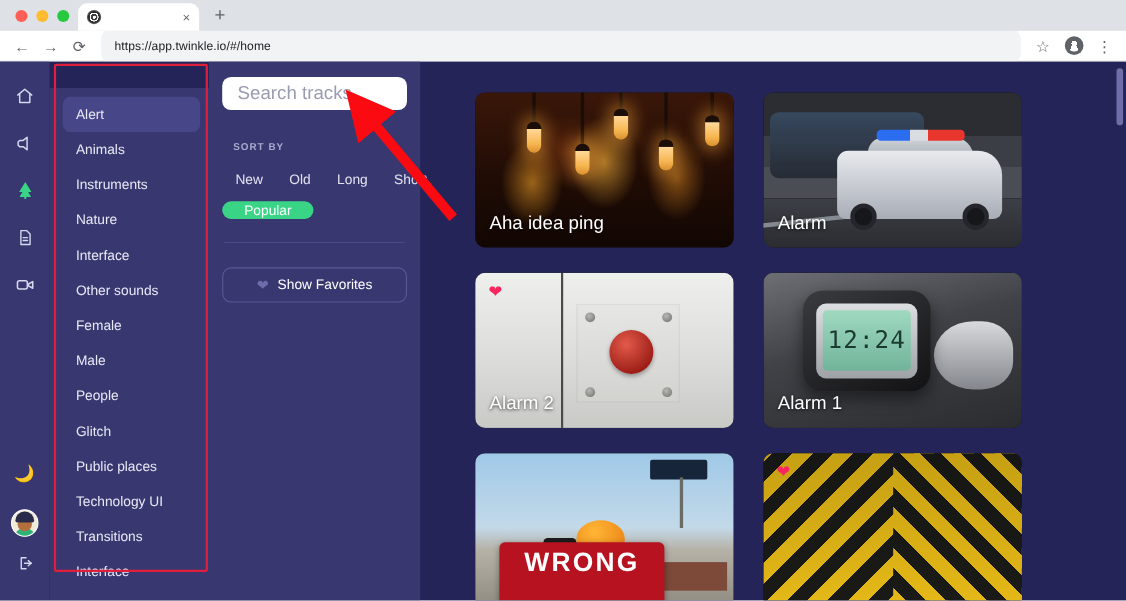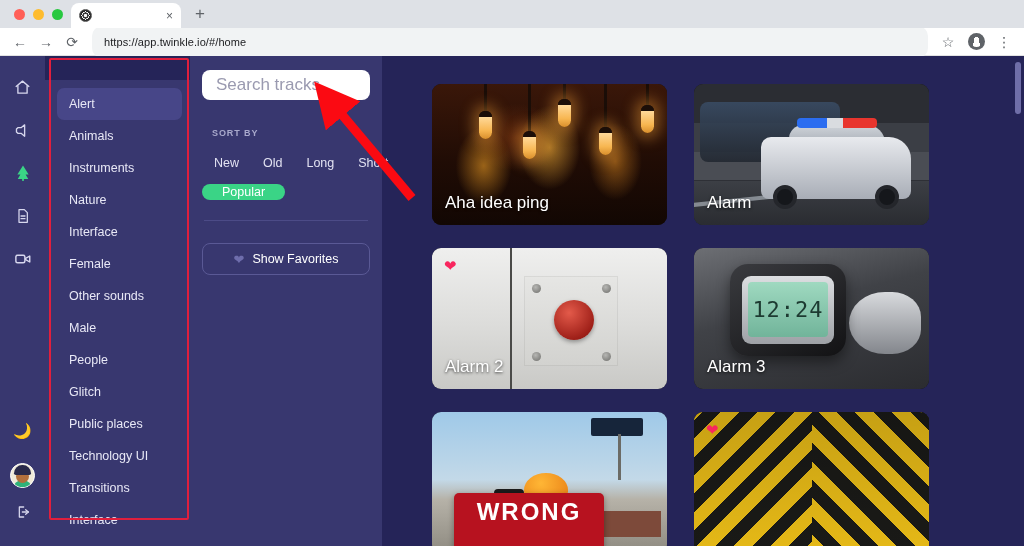--- a/index.html
+++ b/index.html
@@ -389,24 +389,24 @@
       <div class="cat">
           <span>Instruments</span>
         </div>
       <div class="cat">
           <span>Nature</span>
         </div>
       <div class="cat">
           <span>Interface</span>
         </div>
       <div class="cat">
+          <span>Other sounds</span>
+        </div>
+      <div class="cat">
           <span>Female</span>
-        </div>
-      <div class="cat">
-          <span>Other sounds</span>
         </div>
       <div class="cat">
           <span>Male</span>
         </div>
       <div class="cat">
           <span>People</span>
         </div>
       <div class="cat">
           <span>Glitch</span>
         </div>
@@ -492,21 +492,21 @@
           <span class="card-title">Alarm 2</span>
         </div>
 
         <div class="card">
           <div class="art-clock">
             <span class="clk-knob"></span>
             <span class="clk-case"></span>
             <span class="clk-bezel"></span>
             <span class="clk-lcd">12:24</span>
           </div>
-          <span class="card-title">Alarm 3</span>
+          <span class="card-title">Alarm 1</span>
         </div>
 
         <div class="card">
           <div class="art-wrong">
             <span class="ww-billboard"></span>
             <span class="ww-pole"></span>
             <span class="ww-bldg"></span>
             <span class="ww-cone"></span>
             <span class="ww-cam"></span>
             <span class="ww-sign">WRONG</span>

